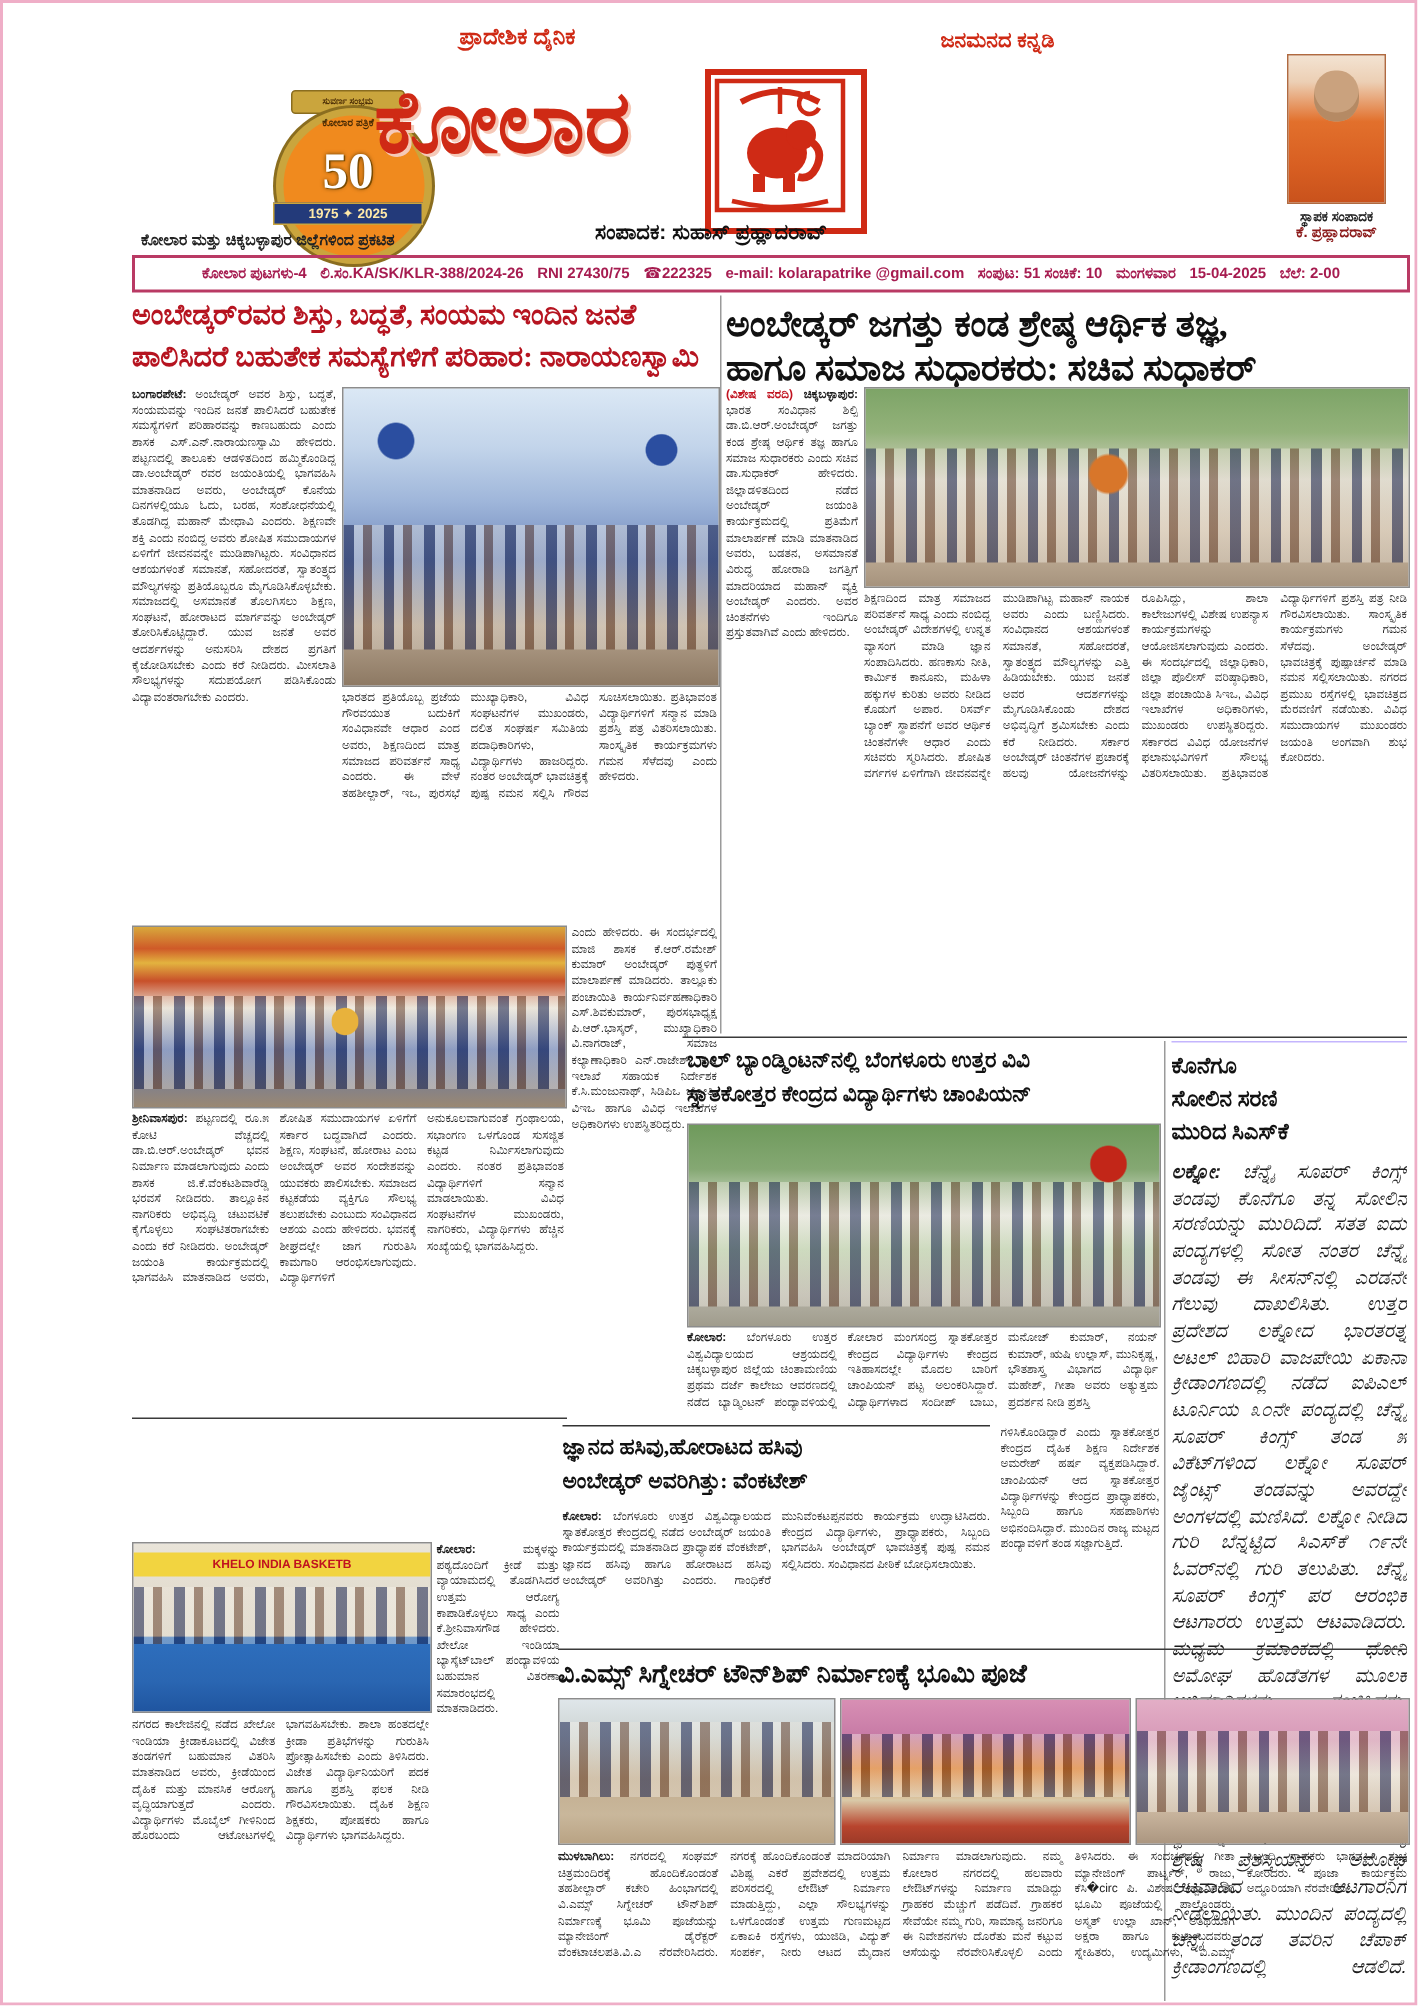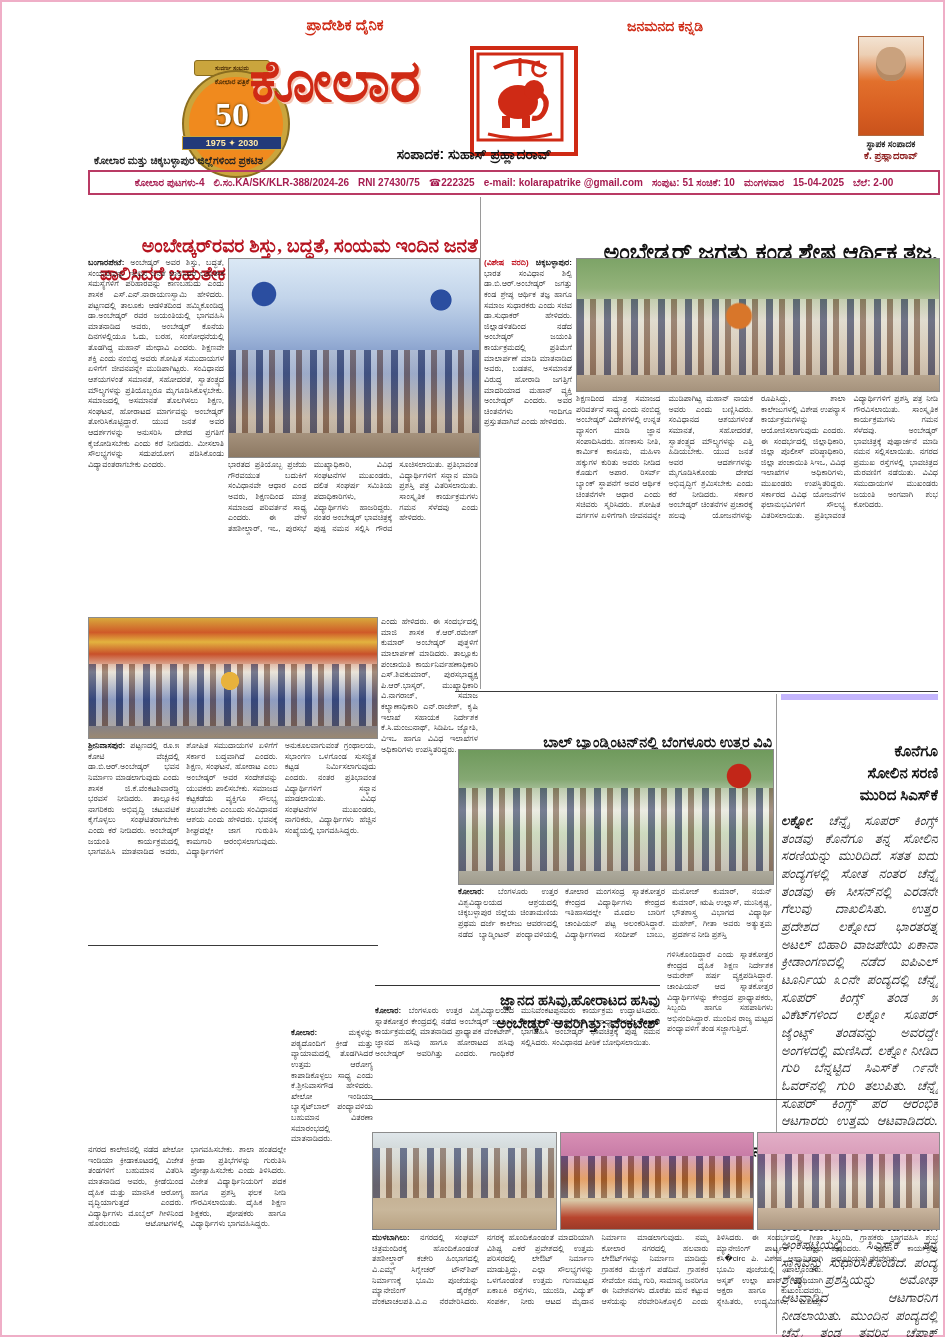--- a/index.html
+++ b/index.html
@@ -6,21 +6,21 @@
   body{width:945px;height:1337px;position:relative;background:#ffffff;font-family:"Liberation Sans","DejaVu Sans",sans-serif;}
   #frame{position:absolute;left:0;top:0;width:941px;height:1333px;border:2px solid #efaec7;}
   .abs{position:absolute;}
   .txt{font-size:8px;line-height:1.33;text-align:justify;color:#1c1c1c;overflow:hidden;word-break:break-word;}
   .cols2{column-count:2;column-gap:7px;}
   .cols3{column-count:3;column-gap:7px;}
   .cols4{column-count:4;column-gap:8px;}
   .cols5{column-count:5;column-gap:8px;}
   .dl{font-weight:bold;}
   .leadin{color:#c1121f;font-weight:bold;}
-  .hl{font-weight:bold;text-align:right;color:#111;font-family:"Liberation Serif","DejaVu Serif",serif;overflow:hidden;margin-top:35px;}
+  .hl{font-weight:bold;text-align:left;color:#111;font-family:"Liberation Serif","DejaVu Serif",serif;overflow:hidden;}
   .hl.red{color:#b61420;}
   .rule{position:absolute;background:#3a3a3a;height:1px;}
   .vrule{position:absolute;background:#9a9a9a;width:1px;}
   .photo{position:absolute;border:1px solid #8c8c8c;overflow:hidden;background:#cfcfcf;}
   .crowd{position:absolute;left:0;right:0;background:repeating-linear-gradient(90deg,rgba(25,35,80,.55) 0 7px,rgba(250,246,238,.4) 7px 13px,rgba(95,55,35,.5) 13px 19px,rgba(238,232,222,.35) 19px 27px);}
   .ph-a{background:linear-gradient(180deg,#dbe8f5 0%,#c2d4ea 20%,#9fb6da 38%,#7089bd 58%,#b5a28d 80%,#8d7963 100%);}
   .ph-c{background:linear-gradient(180deg,#7da467 0%,#93b27a 22%,#d9d5c7 46%,#ccbaa3 72%,#a6937d 100%);}
   .ph-b{background:linear-gradient(180deg,#d8a83c 0%,#cf5a28 12%,#e3b33f 20%,#c8502a 30%,#e8e2d6 45%,#5a74b2 68%,#9a8872 100%);}
   .ph-d{background:linear-gradient(180deg,#6f9a5c 0%,#85a873 22%,#e9ece4 45%,#bcd3ae 62%,#b5b3a6 84%,#a09c8d 100%);}
   .ph-f{background:linear-gradient(180deg,#e9e4d9 0%,#ded7c8 55%,#2e6fbe 56%,#2a66b2 82%,#1f55a0 100%);}
@@ -52,21 +52,21 @@
 
 <div id="frame"></div>
 <div id="page" style="position:absolute;left:0;top:0;width:945px;height:1337px;">
 
   <div class="abs" style="left:84px;top:8px;width:856px;height:160px;">
     <div id="logo">
       <div class="ribbon">ಸುವರ್ಣ ಸಂಭ್ರಮ</div>
       <div class="ring"></div>
       <div class="arc">ಕೋಲಾರ ಪತ್ರಿಕೆ</div>
       <div class="fifty">50</div>
-      <div class="years">1975 ✦ 2030</div>
+      <div class="years">1975 ✦ 2025</div>
     </div>
     <div class="abs kicker" style="left:181px;top:8px;width:160px;font-size:15px;">ಪ್ರಾದೇಶಿಕ ದೈನಿಕ</div>
     <div class="abs kicker" style="left:501px;top:10px;width:160px;font-size:14px;">ಜನಮನದ ಕನ್ನಡಿ</div>
     <div class="abs mast-title" style="left:120px;top:30px;width:262px;font-size:58px;line-height:1.5;">ಕೋಲಾರ</div>
     <div id="stamp" class="abs" style="left:386px;top:38px;">
       <svg width="92" height="94" viewBox="0 0 92 94">
         <rect x="4" y="4" width="84" height="86" fill="none" stroke="#cf2a15" stroke-width="3"></rect>
         <path d="M20 18 Q46 4 72 18" fill="none" stroke="#cf2a15" stroke-width="4"></path>
         <line x1="46" y1="8" x2="46" y2="26" stroke="#cf2a15" stroke-width="3"></line>
         <path d="M66 12 a7 7 0 1 0 6 10" fill="none" stroke="#cf2a15" stroke-width="3"></path>
@@ -168,30 +168,34 @@
   <div class="abs txt cols2" style="left:375px;top:1006px;width:285px;height:92px;">
     <span class="dl">ಕೋಲಾರ:</span>
     <span>ಬೆಂಗಳೂರು ಉತ್ತರ ವಿಶ್ವವಿದ್ಯಾಲಯದ ಸ್ನಾತಕೋತ್ತರ ಕೇಂದ್ರದಲ್ಲಿ ನಡೆದ ಅಂಬೇಡ್ಕರ್ ಜಯಂತಿ ಕಾರ್ಯಕ್ರಮದಲ್ಲಿ ಮಾತನಾಡಿದ ಪ್ರಾಧ್ಯಾಪಕ ವೆಂಕಟೇಶ್, ಜ್ಞಾನದ ಹಸಿವು ಹಾಗೂ ಹೋರಾಟದ ಹಸಿವು ಅಂಬೇಡ್ಕರ್ ಅವರಿಗಿತ್ತು ಎಂದರು. ಗಾಂಧಿಕೆರೆ ಮುನಿವೆಂಕಟಪ್ಪನವರು ಕಾರ್ಯಕ್ರಮ ಉದ್ಘಾಟಿಸಿದರು. ಕೇಂದ್ರದ ವಿದ್ಯಾರ್ಥಿಗಳು, ಪ್ರಾಧ್ಯಾಪಕರು, ಸಿಬ್ಬಂದಿ ಭಾಗವಹಿಸಿ ಅಂಬೇಡ್ಕರ್ ಭಾವಚಿತ್ರಕ್ಕೆ ಪುಷ್ಪ ನಮನ ಸಲ್ಲಿಸಿದರು. ಸಂವಿಧಾನದ ಪೀಠಿಕೆ ಬೋಧಿಸಲಾಯಿತು.</span>
   </div>
   <div class="abs hl" style="left:375px;top:950px;width:285px;font-size:14.5px;line-height:23px;border-top:1px solid #333;padding-top:3px;">
     <div>ಜ್ಞಾನದ ಹಸಿವು,ಹೋರಾಟದ ಹಸಿವು</div>
     <div>ಅಂಬೇಡ್ಕರ್ ಅವರಿಗಿತ್ತು: ವೆಂಕಟೇಶ್</div>
   </div>
 
   <div class="rule" style="left:88px;top:945px;width:290px;"></div>
+  <div class="photo ph-f" style="left:88px;top:1028px;width:198px;height:112px;">
+    <div class="banner">KHELO INDIA BASKETB</div>
+    <div class="crowd" style="top:26%;height:34%;"></div>
+  </div>
   <div class="abs txt" style="left:291px;top:1028px;width:82px;height:300px;">
     <span class="dl">ಕೋಲಾರ:</span>
     <span>ಮಕ್ಕಳನ್ನು ಪಠ್ಯದೊಂದಿಗೆ ಕ್ರೀಡೆ ಮತ್ತು ವ್ಯಾಯಾಮದಲ್ಲಿ ತೊಡಗಿಸಿದರೆ ಉತ್ತಮ ಆರೋಗ್ಯ ಕಾಪಾಡಿಕೊಳ್ಳಲು ಸಾಧ್ಯ ಎಂದು ಕೆ.ಶ್ರೀನಿವಾಸಗೌಡ ಹೇಳಿದರು. ಖೇಲೋ ಇಂಡಿಯಾ ಬ್ಯಾಸ್ಕೆಟ್‌ಬಾಲ್ ಪಂದ್ಯಾವಳಿಯ ಬಹುಮಾನ ವಿತರಣಾ ಸಮಾರಂಭದಲ್ಲಿ ಮಾತನಾಡಿದರು.</span>
   </div>
   <div class="abs txt cols2" style="left:88px;top:1145px;width:198px;height:185px;">
     <span>ನಗರದ ಕಾಲೇಜಿನಲ್ಲಿ ನಡೆದ ಖೇಲೋ ಇಂಡಿಯಾ ಕ್ರೀಡಾಕೂಟದಲ್ಲಿ ವಿಜೇತ ತಂಡಗಳಿಗೆ ಬಹುಮಾನ ವಿತರಿಸಿ ಮಾತನಾಡಿದ ಅವರು, ಕ್ರೀಡೆಯಿಂದ ದೈಹಿಕ ಮತ್ತು ಮಾನಸಿಕ ಆರೋಗ್ಯ ವೃದ್ಧಿಯಾಗುತ್ತದೆ ಎಂದರು. ವಿದ್ಯಾರ್ಥಿಗಳು ಮೊಬೈಲ್ ಗೀಳಿನಿಂದ ಹೊರಬಂದು ಆಟೋಟಗಳಲ್ಲಿ ಭಾಗವಹಿಸಬೇಕು. ಶಾಲಾ ಹಂತದಲ್ಲೇ ಕ್ರೀಡಾ ಪ್ರತಿಭೆಗಳನ್ನು ಗುರುತಿಸಿ ಪ್ರೋತ್ಸಾಹಿಸಬೇಕು ಎಂದು ತಿಳಿಸಿದರು. ವಿಜೇತ ವಿದ್ಯಾರ್ಥಿನಿಯರಿಗೆ ಪದಕ ಹಾಗೂ ಪ್ರಶಸ್ತಿ ಫಲಕ ನೀಡಿ ಗೌರವಿಸಲಾಯಿತು. ದೈಹಿಕ ಶಿಕ್ಷಣ ಶಿಕ್ಷಕರು, ಪೋಷಕರು ಹಾಗೂ ವಿದ್ಯಾರ್ಥಿಗಳು ಭಾಗವಹಿಸಿದ್ದರು.</span>
   </div>
 
   <div class="vrule" style="left:776px;top:694px;height:640px;"></div>
-  <div class="abs" style="left:781px;top:694px;width:157px;height:638px;border-top:6px solid #c4b5fd;">
+  <div class="abs" style="left:781px;top:694px;width:157px;height:638px;border-top:1px solid #c4b5fd;">
     <div class="hl" style="font-size:15px;line-height:22px;padding-top:5px;">
       <div>ಕೊನೆಗೂ</div>
       <div>ಸೋಲಿನ ಸರಣಿ</div>
       <div>ಮುರಿದ ಸಿಎಸ್‌ಕೆ</div>
     </div>
     <div class="gbody" style="margin-top:6px;height:552px;">
       <span class="dl">ಲಕ್ನೋ:</span>
       <span>ಚೆನ್ನೈ ಸೂಪರ್ ಕಿಂಗ್ಸ್ ತಂಡವು ಕೊನೆಗೂ ತನ್ನ ಸೋಲಿನ ಸರಣಿಯನ್ನು ಮುರಿದಿದೆ. ಸತತ ಐದು ಪಂದ್ಯಗಳಲ್ಲಿ ಸೋತ ನಂತರ ಚೆನ್ನೈ ತಂಡವು ಈ ಸೀಸನ್‌ನಲ್ಲಿ ಎರಡನೇ ಗೆಲುವು ದಾಖಲಿಸಿತು. ಉತ್ತರ ಪ್ರದೇಶದ ಲಕ್ನೋದ ಭಾರತರತ್ನ ಅಟಲ್ ಬಿಹಾರಿ ವಾಜಪೇಯಿ ಏಕಾನಾ ಕ್ರೀಡಾಂಗಣದಲ್ಲಿ ನಡೆದ ಐಪಿಎಲ್ ಟೂರ್ನಿಯ ೩೦ನೇ ಪಂದ್ಯದಲ್ಲಿ ಚೆನ್ನೈ ಸೂಪರ್ ಕಿಂಗ್ಸ್ ತಂಡ ೫ ವಿಕೆಟ್‌ಗಳಿಂದ ಲಕ್ನೋ ಸೂಪರ್ ಜೈಂಟ್ಸ್ ತಂಡವನ್ನು ಅವರದ್ದೇ ಅಂಗಳದಲ್ಲಿ ಮಣಿಸಿದೆ. ಲಕ್ನೋ ನೀಡಿದ ಗುರಿ ಬೆನ್ನಟ್ಟಿದ ಸಿಎಸ್‌ಕೆ ೧೯ನೇ ಓವರ್‌ನಲ್ಲಿ ಗುರಿ ತಲುಪಿತು. ಚೆನ್ನೈ ಸೂಪರ್ ಕಿಂಗ್ಸ್ ಪರ ಆರಂಭಿಕ ಆಟಗಾರರು ಉತ್ತಮ ಆಟವಾಡಿದರು. ಮಧ್ಯಮ ಕ್ರಮಾಂಕದಲ್ಲಿ ಧೋನಿ ಅಮೋಘ ಹೊಡೆತಗಳ ಮೂಲಕ ಅಭಿಮಾನಿಗಳನ್ನು ರಂಜಿಸಿದರು. ಬೌಲಿಂಗ್‌ನಲ್ಲಿ ಸ್ಪಿನ್ನರ್‌ಗಳು ಮಹತ್ವದ ವಿಕೆಟ್ ಪಡೆದು ತಂಡದ ಗೆಲುವಿಗೆ ಕಾರಣರಾದರು. ಈ ಗೆಲುವಿನೊಂದಿಗೆ ಅಂಕಪಟ್ಟಿಯಲ್ಲಿ ಸಿಎಸ್‌ಕೆ ತನ್ನ ಸ್ಥಾನವನ್ನು ಸುಧಾರಿಸಿಕೊಂಡಿದೆ. ಪಂದ್ಯ ಶ್ರೇಷ್ಠ ಪ್ರಶಸ್ತಿಯನ್ನು ಅಮೋಘ ಆಟವಾಡಿದ ಆಟಗಾರನಿಗೆ ನೀಡಲಾಯಿತು. ಮುಂದಿನ ಪಂದ್ಯದಲ್ಲಿ ಚೆನ್ನೈ ತಂಡ ತವರಿನ ಚೆಪಾಕ್ ಕ್ರೀಡಾಂಗಣದಲ್ಲಿ ಆಡಲಿದೆ. ಅಭಿಮಾನಿಗಳು ತಂಡದ ಗೆಲುವಿನ ಓಟ ಮುಂದುವರಿಯಲಿ ಎಂದು ಹಾರೈಸಿದ್ದಾರೆ.</span>
     </div>
   </div>

